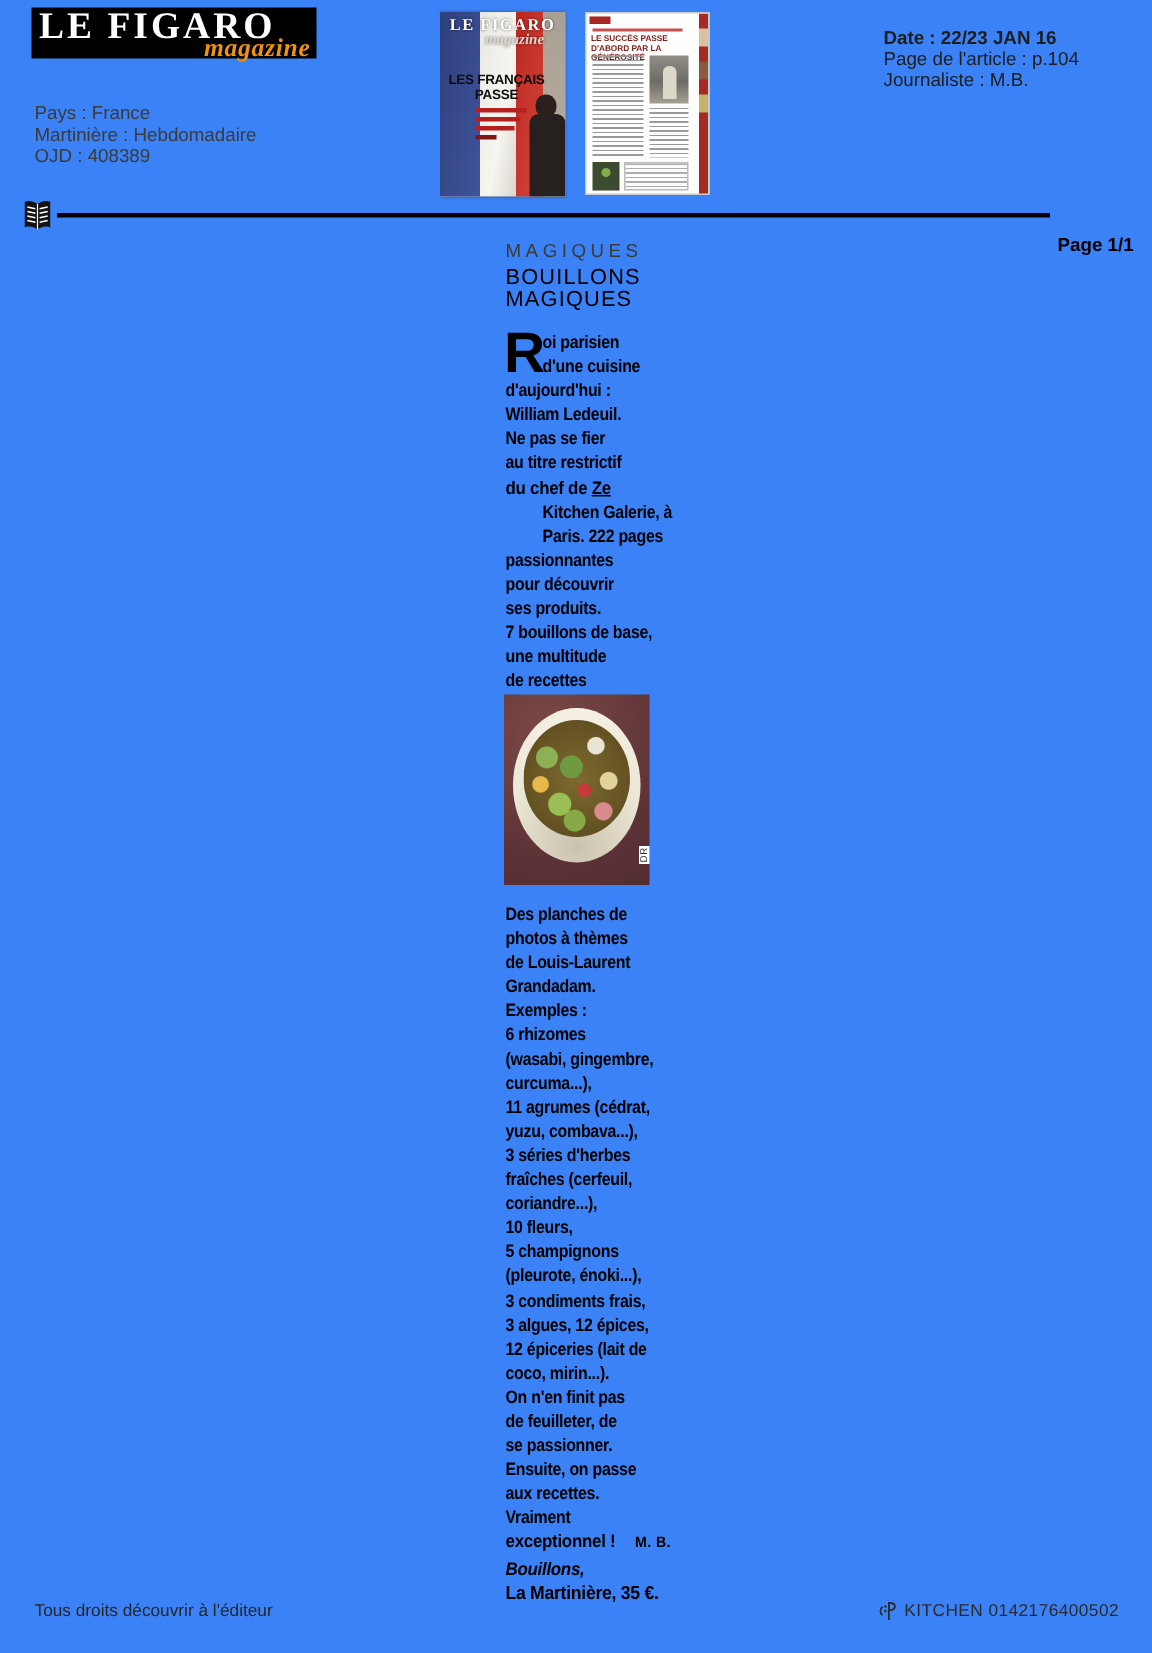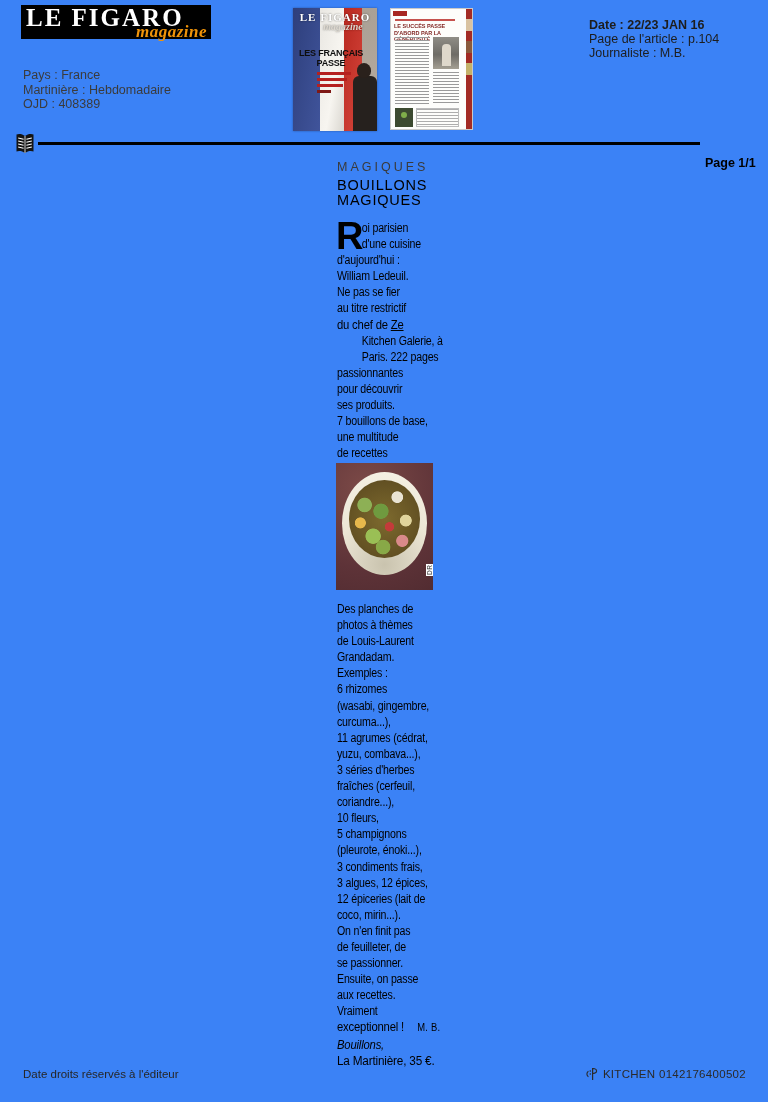--- a/index.html
+++ b/index.html
@@ -65,21 +65,21 @@
   
   .divider-icon { position:absolute; left:15px; top:132px; }
   .rule { position:absolute; left:38px; top:142px; width:662px; height:3px; background:#000; }
   .page-ind { position:absolute; left:705px; top:136px; font-size:12.5px; font-weight:bold; color:#000;margin-top:20px; }
 
   
   .kicker { position:absolute; left:337px; top:160px; font-size:12.5px; letter-spacing:3px; color:#3a3a3a; }
   .art-title { position:absolute; left:337px; top:178px; font-size:14.5px; line-height:14.5px;
                font-weight:400; letter-spacing:0.8px; color:#000; }
   .dropcap { position:absolute; left:336px; top:221px; font-size:38px; line-height:30px; font-weight:800; color:#000; }
-  .tcol { position:absolute; width:126px; font-size:12px; font-weight:normal; color:#000; }
+  .tcol { position:absolute; width:126px; font-size:12px; font-weight:bold; color:#000; }
   .tcol div { line-height:16.1px; white-space:nowrap; transform:scaleX(.94); transform-origin:0 50%;
               letter-spacing:-0.2px; }
   .p1 { left:337px; top:220px; }
   .p1 .lines > div:nth-child(-n+2) { padding-left:28px; }
   .u { text-decoration:underline; }
   .p2 { left:337px; top:601px; }
   .signline .sig { font-size:10px; margin-left:14px; letter-spacing:0.3px; }
   .book-title { font-style:italic; }
   .book-pub { font-size:12.5px; }
 
@@ -236,21 +236,21 @@
         <div>se passionner.</div>
         <div>Ensuite, on passe</div>
         <div>aux recettes.</div>
         <div>Vraiment</div>
       </div>
     <div class="signline"><span>exceptionnel !</span><span class="sig">M. B.</span></div>
     <div class="book-title">Bouillons,</div>
     <div class="book-pub">La Martinière, 35 €.</div>
   </div>
 
-  <div class="footer-left">Date droits réservés à l'éditeur</div>
+  <div class="footer-left">Tous droits découvrir à l'éditeur</div>
   <div class="footer-right">
     <svg width="13" height="16" viewBox="0 0 13 16">
       <path d="M3.4 5.2 C1.4 6.6 1.4 9.4 3.4 10.8" stroke="#2a2a2a" stroke-width="1.1" fill="none"></path>
       <circle cx="5.3" cy="5.0" r="0.8" fill="#2a2a2a"></circle>
       <circle cx="5.3" cy="8.0" r="0.8" fill="#2a2a2a"></circle>
       <path d="M7.6 14 L7.6 2.6 C7.6 2.6 11.6 2.2 11.6 5 C11.6 7.6 7.8 7.4 7.8 7.4" stroke="#2a2a2a" stroke-width="1.2" fill="none"></path>
     </svg>
     <span>KITCHEN 0142176400502</span>
   </div>
 

